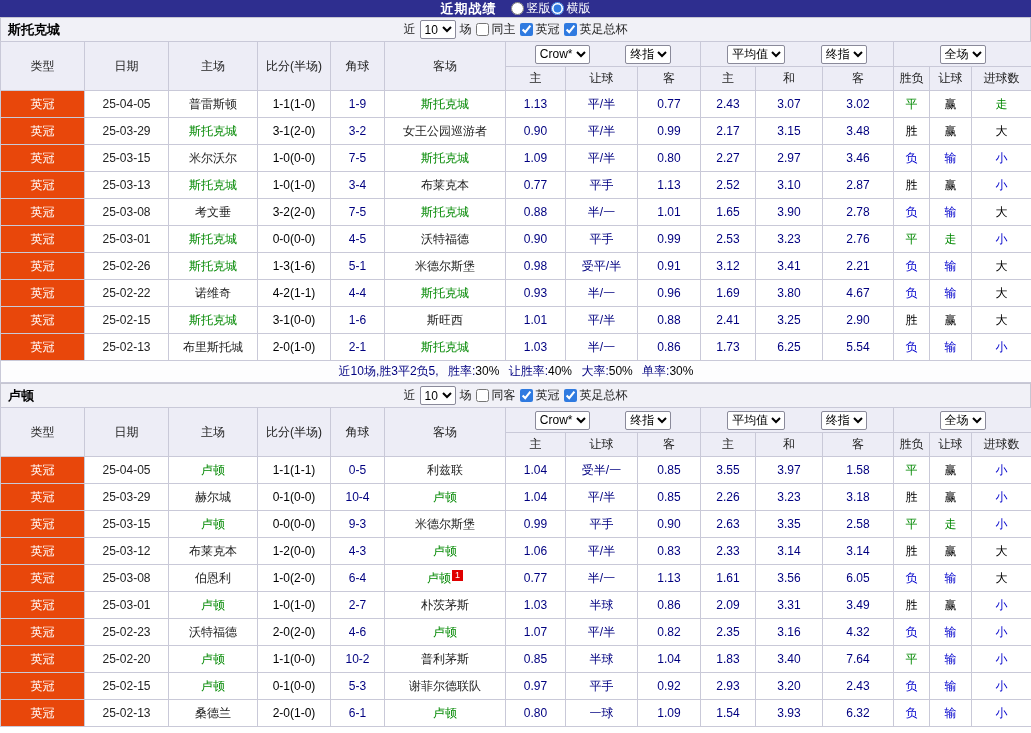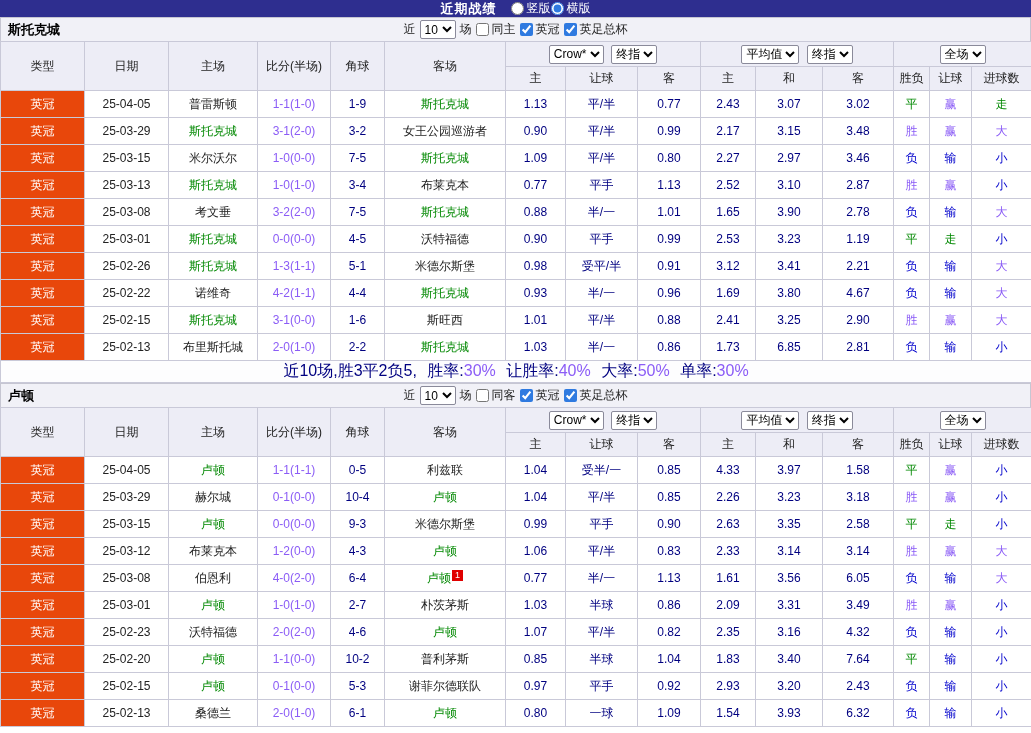--- a/index.html
+++ b/index.html
@@ -15,28 +15,28 @@
   .team-name{position:absolute;left:7px;font-weight:bold;font-size:13px;color:#000}
   .filters{display:flex;align-items:center;gap:4px}
   .filters select{height:19px;font-size:12px}
   select{border:1px solid #8a8a9a;background:#fff;border-radius:2px;font-family:inherit}
   
   table{width:1031px;border-collapse:collapse;table-layout:fixed}
   th,td{border:1px solid #c9c9d8;text-align:center;vertical-align:middle;white-space:nowrap;overflow:hidden;padding:0 1px}
   thead th{background:#ededf6;font-weight:normal;font-size:12px;color:#222}
   tr.hdr-dd th{height:24px}
   tr.hdr-sub th{height:23px}
-  .dd-cell select{margin:0 2px;height:19px;font-size:12px}
+  .dd-cell select{margin:0 16px;height:19px;font-size:12px}
   tbody td{height:26px;font-size:12px}
   td.type{background:#e8470b;color:#fff}
-  .c-red{color:#8b5cf6}
+  .c-red{color:#000000}
   .c-blue{color:#0000cc}
   .c-green{color:#008800}
   .c-navy{color:#000080}
-  tfoot td{height:21px;font-size:16px;background:#fdfdfe}
+  tfoot td{height:21px;font-size:12px;background:#fdfdfe}
   tfoot .seg{margin:0 3px}
   .card{display:inline-block;background:#e00000;color:#fff;font-size:9px;line-height:11px;min-width:9px;padding:0 1px;margin-left:1px;vertical-align:top}
 </style>
 </head>
 <body>
 
 <div class="topbar">
   <span class="topbar-title">近期战绩</span>
   <span class="radio-group">
     <label class="opt">
@@ -212,30 +212,30 @@
           <td>25-03-01</td>
           <td class="c-green">斯托克城</td>
           <td class="c-red">0-0(0-0)</td>
           <td class="c-navy">4-5</td>
           <td>沃特福德</td>
           <td class="c-navy">0.90</td>
           <td class="c-navy">平手</td>
           <td class="c-navy">0.99</td>
           <td class="c-navy">2.53</td>
           <td class="c-navy">3.23</td>
-          <td class="c-navy">1.19</td>
+          <td class="c-navy">2.76</td>
           <td class="c-green">平</td>
           <td class="c-green">走</td>
           <td class="c-blue">小</td>
         </tr>
         <tr>
           <td class="type">英冠</td>
           <td>25-02-26</td>
           <td class="c-green">斯托克城</td>
-          <td class="c-red">1-3(1-1)</td>
+          <td class="c-red">1-3(1-6)</td>
           <td class="c-navy">5-1</td>
           <td>米德尔斯堡</td>
           <td class="c-navy">0.98</td>
           <td class="c-navy">受平/半</td>
           <td class="c-navy">0.91</td>
           <td class="c-navy">3.12</td>
           <td class="c-navy">3.41</td>
           <td class="c-navy">2.21</td>
           <td class="c-blue">负</td>
           <td class="c-blue">输</td>
@@ -273,28 +273,28 @@
           <td class="c-navy">2.90</td>
           <td class="c-red">胜</td>
           <td class="c-red">赢</td>
           <td class="c-red">大</td>
         </tr>
         <tr>
           <td class="type">英冠</td>
           <td>25-02-13</td>
           <td>布里斯托城</td>
           <td class="c-red">2-0(1-0)</td>
-          <td class="c-navy">2-2</td>
+          <td class="c-navy">2-1</td>
           <td class="c-green">斯托克城</td>
           <td class="c-navy">1.03</td>
           <td class="c-navy">半/一</td>
           <td class="c-navy">0.86</td>
           <td class="c-navy">1.73</td>
-          <td class="c-navy">6.85</td>
-          <td class="c-navy">2.81</td>
+          <td class="c-navy">6.25</td>
+          <td class="c-navy">5.54</td>
           <td class="c-blue">负</td>
           <td class="c-blue">输</td>
           <td class="c-blue">小</td>
         </tr>
       </tbody>
     <tfoot>
       <tr>
         <td colspan="15">
           <span class="seg c-navy">近10场,胜3平2负5,</span>
           <span class="seg"><span class="c-navy">胜率:</span><span class="c-red">30%</span></span>
@@ -382,21 +382,21 @@
         <tr>
           <td class="type">英冠</td>
           <td>25-04-05</td>
           <td class="c-green">卢顿</td>
           <td class="c-red">1-1(1-1)</td>
           <td class="c-navy">0-5</td>
           <td>利兹联</td>
           <td class="c-navy">1.04</td>
           <td class="c-navy">受半/一</td>
           <td class="c-navy">0.85</td>
-          <td class="c-navy">4.33</td>
+          <td class="c-navy">3.55</td>
           <td class="c-navy">3.97</td>
           <td class="c-navy">1.58</td>
           <td class="c-green">平</td>
           <td class="c-red">赢</td>
           <td class="c-blue">小</td>
         </tr>
         <tr>
           <td class="type">英冠</td>
           <td>25-03-29</td>
           <td>赫尔城</td>
@@ -444,21 +444,21 @@
           <td class="c-navy">3.14</td>
           <td class="c-navy">3.14</td>
           <td class="c-red">胜</td>
           <td class="c-red">赢</td>
           <td class="c-red">大</td>
         </tr>
         <tr>
           <td class="type">英冠</td>
           <td>25-03-08</td>
           <td>伯恩利</td>
-          <td class="c-red">4-0(2-0)</td>
+          <td class="c-red">1-0(2-0)</td>
           <td class="c-navy">6-4</td>
           <td class="c-green">卢顿<span class="card">1</span></td>
           <td class="c-navy">0.77</td>
           <td class="c-navy">半/一</td>
           <td class="c-navy">1.13</td>
           <td class="c-navy">1.61</td>
           <td class="c-navy">3.56</td>
           <td class="c-navy">6.05</td>
           <td class="c-blue">负</td>
           <td class="c-blue">输</td>

